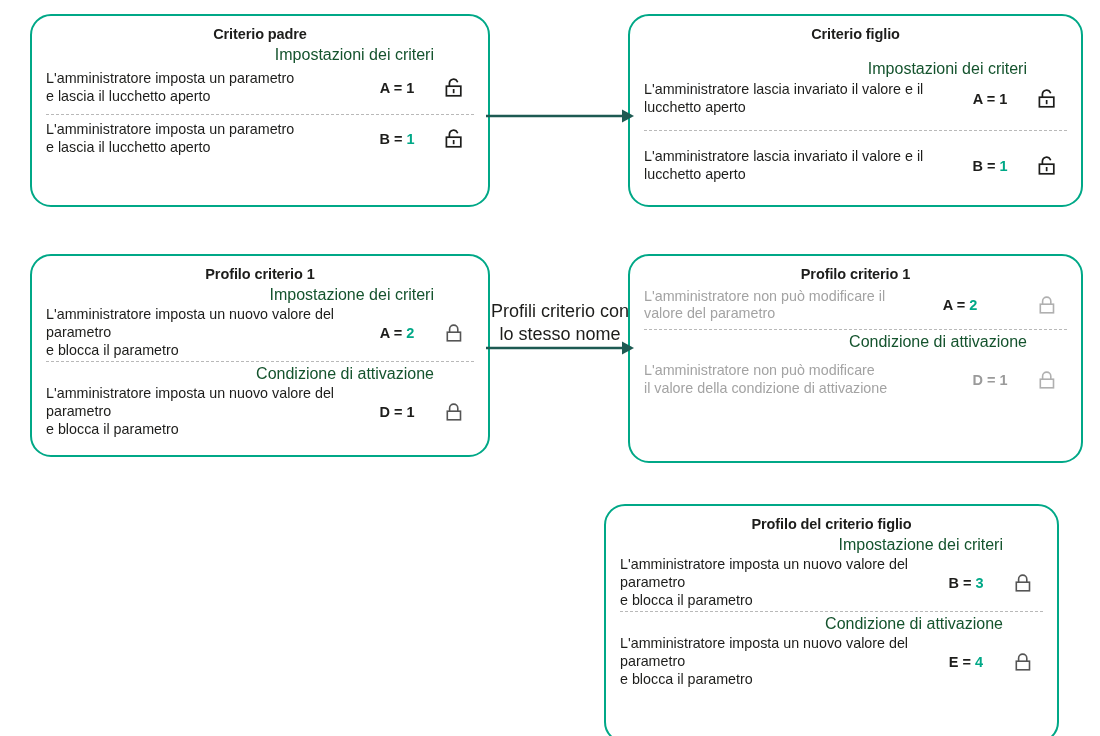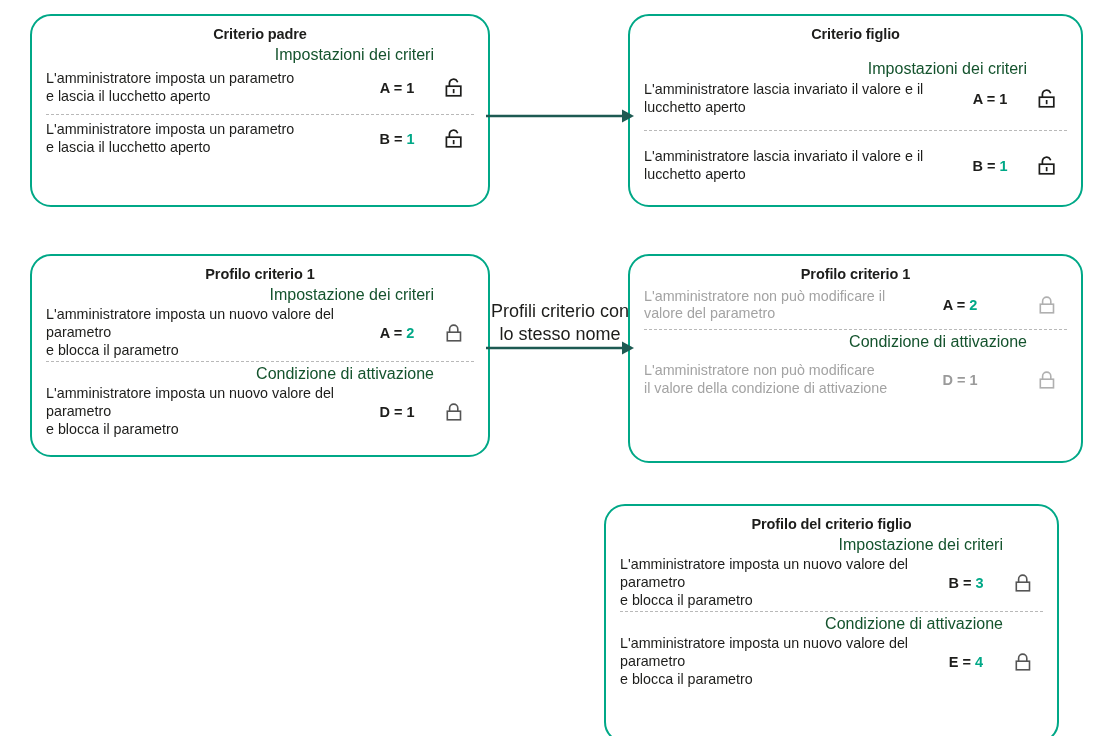--- a/index.html
+++ b/index.html
@@ -246,21 +246,21 @@
           <svg width="20" height="22" viewBox="0 0 20 22">
             <path d="M5.6 10.2 V7.2 a4.1 4.1 0 0 1 8.2 0 V10.2" fill="none" stroke="#b0b0b0" stroke-width="1.6" stroke-linecap="round"></path>
             <rect x="3.3" y="10.2" width="13.2" height="8.6" fill="none" stroke="#b0b0b0" stroke-width="1.6"></rect>
           </svg>
         </div>
       </div>
     </div>
 
     <div class="section divided" style="margin-top:4px; padding-top:2px;">
       <div class="section-head">Condizione di attivazione</div>
-      <div class="row" style="min-height:54px;gap:30px;">
+      <div class="row" style="min-height:54px;">
         <div class="row-desc muted">L'amministratore non può modificare
  il valore della condizione di attivazione</div>
         <div class="row-value muted">
           <span>D = </span><span class="vnum">1</span>
         </div>
         <div class="row-lock">
           <svg width="20" height="22" viewBox="0 0 20 22">
             <path d="M5.6 10.2 V7.2 a4.1 4.1 0 0 1 8.2 0 V10.2" fill="none" stroke="#b0b0b0" stroke-width="1.6" stroke-linecap="round"></path>
             <rect x="3.3" y="10.2" width="13.2" height="8.6" fill="none" stroke="#b0b0b0" stroke-width="1.6"></rect>
           </svg>

